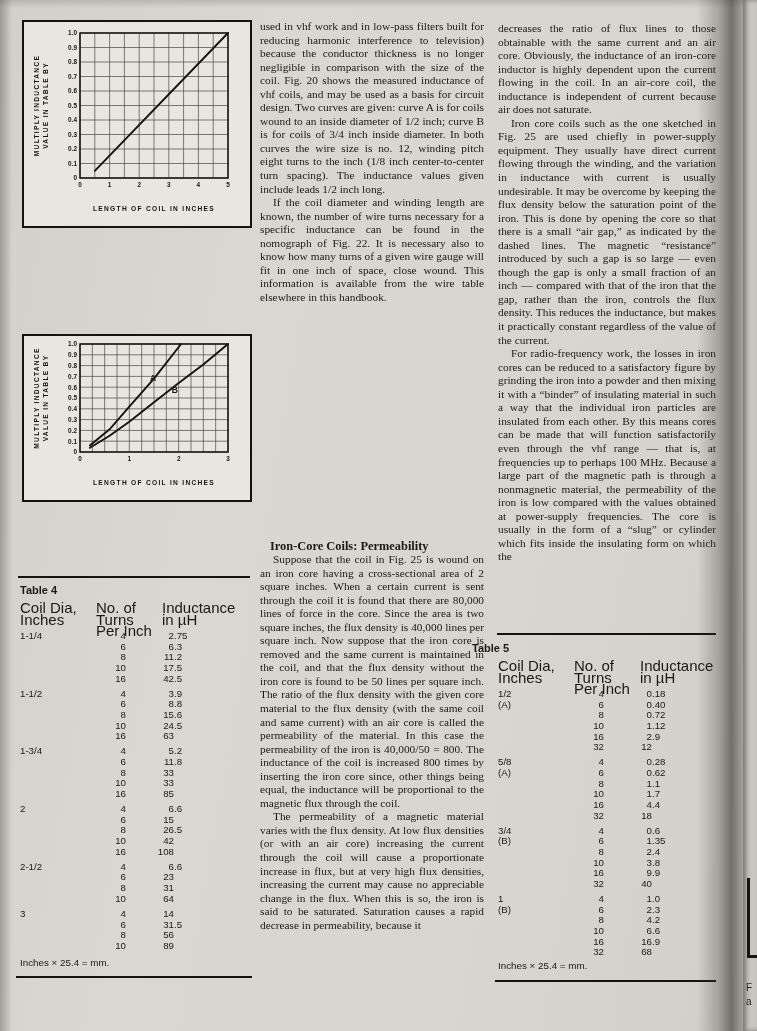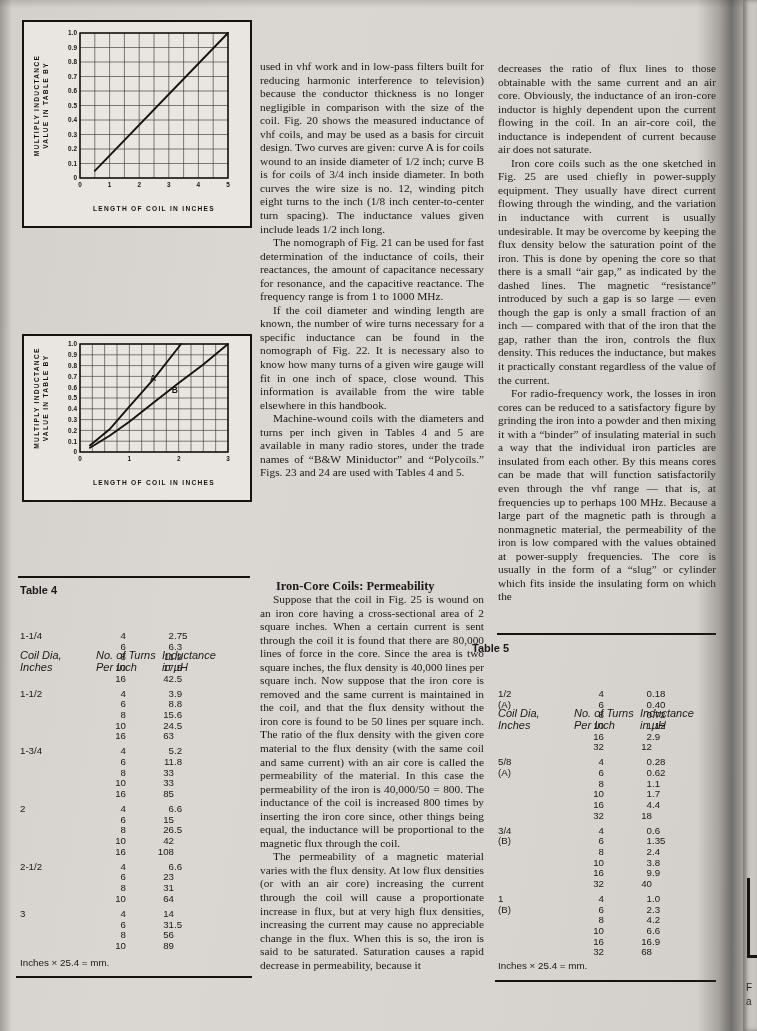--- a/index.html
+++ b/index.html
@@ -21,29 +21,29 @@
   .figbox{background:#e9e6e1;border:2.5px solid #16130f;padding:2px;}
   svg{display:block;}
   .grid{stroke:#4a463f;stroke-width:.7;}
   .plotborder{fill:none;stroke:#16130f;stroke-width:1.5;}
   .curve{fill:none;stroke:#16130f;stroke-width:1.9;stroke-linecap:round;}
   .tick{font-family:"Liberation Sans",sans-serif;font-size:6.4px;font-weight:bold;fill:#16130f;}
   .curveLabel{font-family:"Liberation Sans",sans-serif;font-size:8.5px;font-weight:bold;fill:#16130f;}
   .axisTitle{font-family:"Liberation Sans",sans-serif;font-size:6.6px;font-weight:bold;fill:#16130f;letter-spacing:1.3px;}
   .caption{font-family:"Liberation Sans",sans-serif;font-size:10.4px;line-height:13.2px;color:#1d1a16;}
   
-  .coltext{font-size:11.35px;line-height:13.55px;text-align:justify;margin-top:40px;}
+  .coltext{font-size:11.35px;line-height:13.55px;text-align:justify;}
   .coltext p{margin:0;text-indent:13px;}
   .cont-first p:first-child{text-indent:0;}
   .coltext p + p{margin-top:0;}
-  .subhead{font-size:12.4px;font-weight:bold;margin:7px 0 5px 16px;text-indent:0 !important;}
+  .subhead{font-size:12.4px;font-weight:bold;margin:7px 0 5px 10px;text-indent:0 !important;}
   
   .rule{border-top:2.2px solid #16130f;height:0;}
   .ttitle{font-family:"Liberation Sans",sans-serif;font-size:11px;font-weight:bold;}
-  .thead{font-family:"Liberation Sans",sans-serif;font-size:11px;font-style:italic;line-height:11.5px;display:flex;margin-top:48px;}
+  .thead{font-family:"Liberation Sans",sans-serif;font-size:15px;line-height:11.5px;display:flex;}
   .thead .h1{flex:0 0 76px;} .thead .h2{flex:0 0 66px;} .thead .h3{flex:1;}
   .tbody{font-family:"Liberation Sans",sans-serif;font-size:9.7px;}
   .tgroup{margin-bottom:4.5px;}
   .trow{display:flex;height:10.65px;line-height:10.65px;}
   .trow .c1{flex:0 0 62px;}
   .trow .c2{flex:0 0 44px;text-align:right;}
   .trow .c3{display:flex;padding-left:26px;}
   .trow .c3 .int{display:inline-block;width:22px;text-align:right;}
   .note{font-family:"Liberation Sans",sans-serif;font-size:9.8px;}
   .pagefoot{font-family:"Liberation Sans",sans-serif;font-size:13.5px;font-weight:bold;letter-spacing:.3px;}
@@ -408,23 +408,21 @@
     </div>
   <div class="abs note" style="left:20px;top:957px;">Inches × 25.4 = mm.</div>
   <div class="abs rule" style="left:16px;top:976px;width:236px;"></div>
   <div class="abs pagefoot" style="left:17px;top:1029px;">
     <span>2-14</span>
     <span>Chapter 2</span>
   </div>
 
   <div class="abs coltext cont-first" style="left:260px;top:20px;width:224px;">
       <p>used in vhf work and in low-pass filters built for reducing harmonic interference to television) because the conductor thickness is no longer negligible in comparison with the size of the coil. Fig. 20 shows the measured inductance of vhf coils, and may be used as a basis for circuit design. Two curves are given: curve A is for coils wound to an inside diameter of 1/2 inch; curve B is for coils of 3/4 inch inside diameter. In both curves the wire size is no. 12, winding pitch eight turns to the inch (1/8 inch center-to-center turn spacing). The inductance values given include leads 1/2 inch long.</p>
-      <p>The nomograph of Fig. 21 can be used for fast determination of the inductance of coils, their reactances, the amount of capacitance necessary for resonance, and the capacitive reactance. The frequency range is from 1 to 1000 MHz.</p>
       <p>If the coil diameter and winding length are known, the number of wire turns necessary for a specific inductance can be found in the nomograph of Fig. 22. It is necessary also to know how many turns of a given wire gauge will fit in one inch of space, close wound. This information is available from the wire table elsewhere in this handbook.</p>
-      <p>Machine-wound coils with the diameters and turns per inch given in Tables 4 and 5 are available in many radio stores, under the trade names of “B&amp;W Miniductor” and “Polycoils.” Figs. 23 and 24 are used with Tables 4 and 5.</p>
     </div>
   <div class="abs coltext" style="left:260px;top:20px;width:224px;">
     <div class="subhead" style="position:absolute;left:0;top:513px;width:224px;">Iron-Core Coils: Permeability</div>
   </div>
   <div class="abs coltext" style="left:260px;top:553px;width:224px;">
       <p>Suppose that the coil in Fig. 25 is wound on an iron core having a cross-sectional area of 2 square inches. When a certain current is sent through the coil it is found that there are 80,000 lines of force in the core. Since the area is two square inches, the flux density is 40,000 lines per square inch. Now suppose that the iron core is removed and the same current is maintained in the coil, and that the flux density without the iron core is found to be 50 lines per square inch. The ratio of the flux density with the given core material to the flux density (with the same coil and same current) with an air core is called the permeability of the material. In this case the permeability of the iron is 40,000/50 = 800. The inductance of the coil is increased 800 times by inserting the iron core since, other things being equal, the inductance will be proportional to the magnetic flux through the coil.</p>
       <p>The permeability of a magnetic material varies with the flux density. At low flux densities (or with an air core) increasing the current through the coil will cause a proportionate increase in flux, but at very high flux densities, increasing the current may cause no appreciable change in the flux. When this is so, the iron is said to be saturated. Saturation causes a rapid decrease in permeability, because it</p>
     </div>
 
   <div class="abs coltext cont-first" style="left:498px;top:22px;width:218px;">

